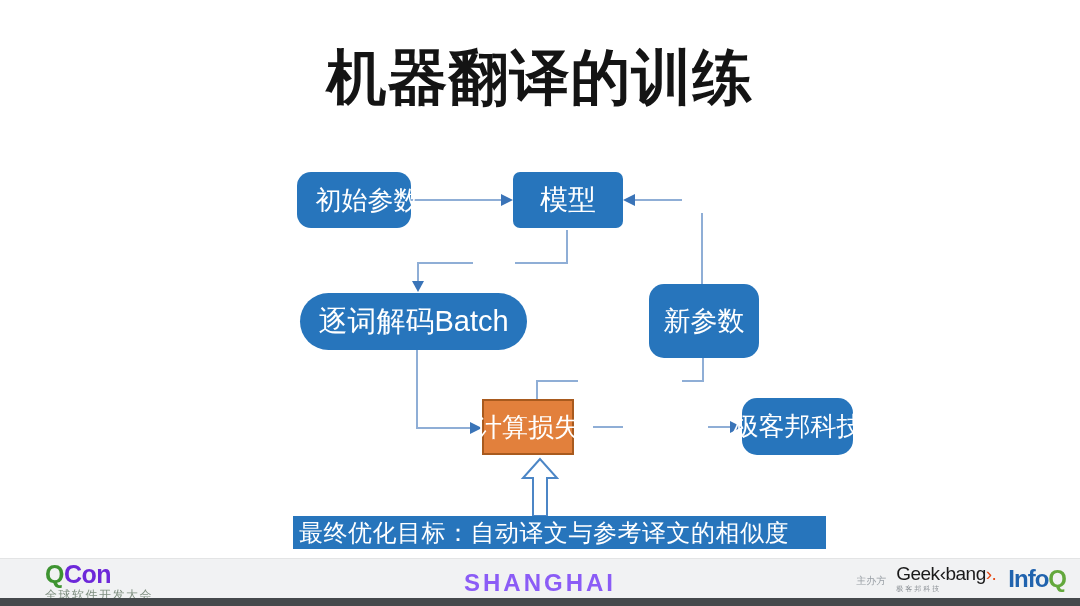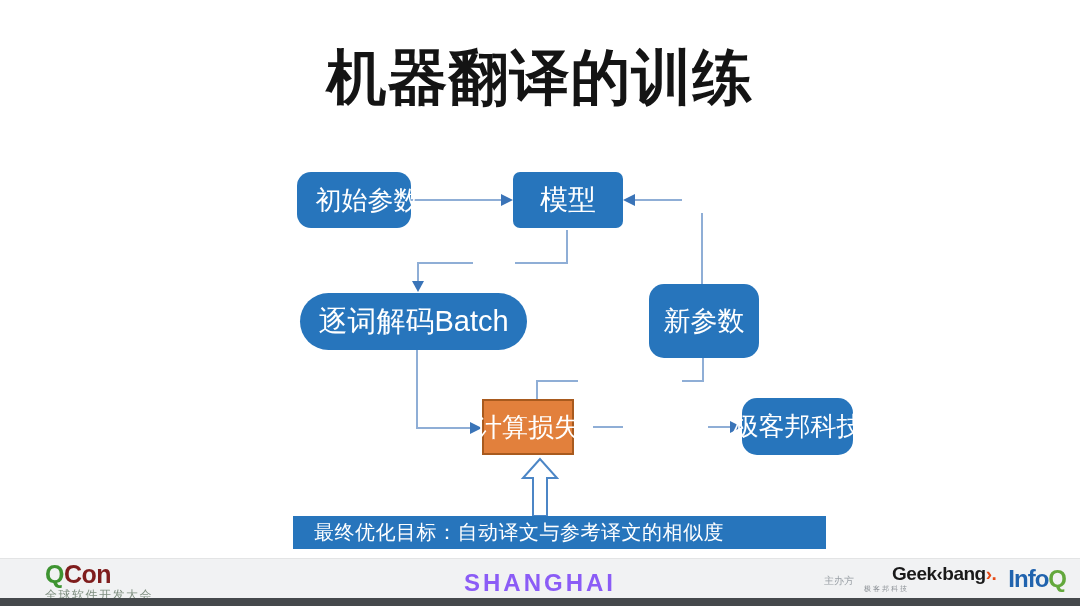--- a/index.html
+++ b/index.html
@@ -18,41 +18,41 @@
   }
   .node-initial { left:297px; top:172px; width:114px; height:56px; border-radius:14px; font-size:26px;padding-left:27px; }
   .node-model   { left:513px; top:172px; width:110px; height:56px; border-radius:7px;   font-size:28px; }
   .node-decode  { left:300px; top:293px; width:227px; height:57px; border-radius:29px; font-size:29px; }
   .node-new     { left:649px; top:284px; width:110px; height:74px; border-radius:15px; font-size:27px; }
   .node-loss    { left:482px; top:399px; width:92px; height:56px; border-radius:0;   font-size:26px;
                   background:#E2803C; border:2px solid #A85A1E; }
   .node-final   { left:742px; top:398px; width:111px; height:57px; border-radius:15px; font-size:26px; }
   .banner {
     position:absolute; left:293px; top:516px; width:533px; height:33px;
-    background:#2775BC; color:#ffffff; font-size:20px; letter-spacing:0.5px;
-    display:flex; align-items:center; padding-left:21px; box-sizing:border-box; white-space:nowrap;
+    background:#2775BC; color:#ffffff; font-size:24px; letter-spacing:0.5px;
+    display:flex; align-items:center; padding-left:6px; box-sizing:border-box; white-space:nowrap;
   }
   .footer {
     position:absolute; left:0; top:558px; width:1080px; height:48px;
     background:#f1f2f3; border-top:1px solid #e3e4e5; box-sizing:border-box;
   }
   .footer-bottom-bar { position:absolute; left:0; bottom:0; width:100%; height:8px; background:#45494c; }
   .qcon { position:absolute; left:45px; top:3px; line-height:1; }
   .qcon-text { font-size:25px; font-weight:800; letter-spacing:-0.5px; }
   .qcon-q   { color:#3E9431; }
-  .qcon-con { color:#7f1d1d; }
+  .qcon-con { color:#6d28d9; }
   .qcon-tagline { font-size:12px; color:#7f8f80; letter-spacing:1.5px; margin-top:2px; }
   .city {
     position:absolute; left:50%; transform:translateX(-50%); top:10px;
     font-size:24px; font-weight:800; color:#8b5cf6; letter-spacing:3px;
   }
   .hosts { position:absolute; right:14px; top:5px; display:flex; align-items:center; }
   .host-label { font-size:10px; color:#9aa0a6; margin-right:10px; margin-top:6px; }
   .geekbang { line-height:1; margin-right:12px; }
-  .gb-text { font-size:19px; font-weight:700; color:#1a1a1a; letter-spacing:-0.5px;margin-left:28px; }
+  .gb-text { font-size:19px; font-weight:400; color:#1a1a1a; letter-spacing:-0.5px; }
   .gb-mark { color:#E54B17; }
   .gb-tagline { font-size:7px; color:#8a8f94; letter-spacing:2px; margin-top:2px; }
   .infoq { font-size:24px; font-weight:700; letter-spacing:-1px; line-height:1; margin-top:2px; }
   .infoq-info { color:#2063AE; }
   .infoq-q { color:#63A83C; }
 </style>
 </head>
 <body>
 
 <div class="slide">

